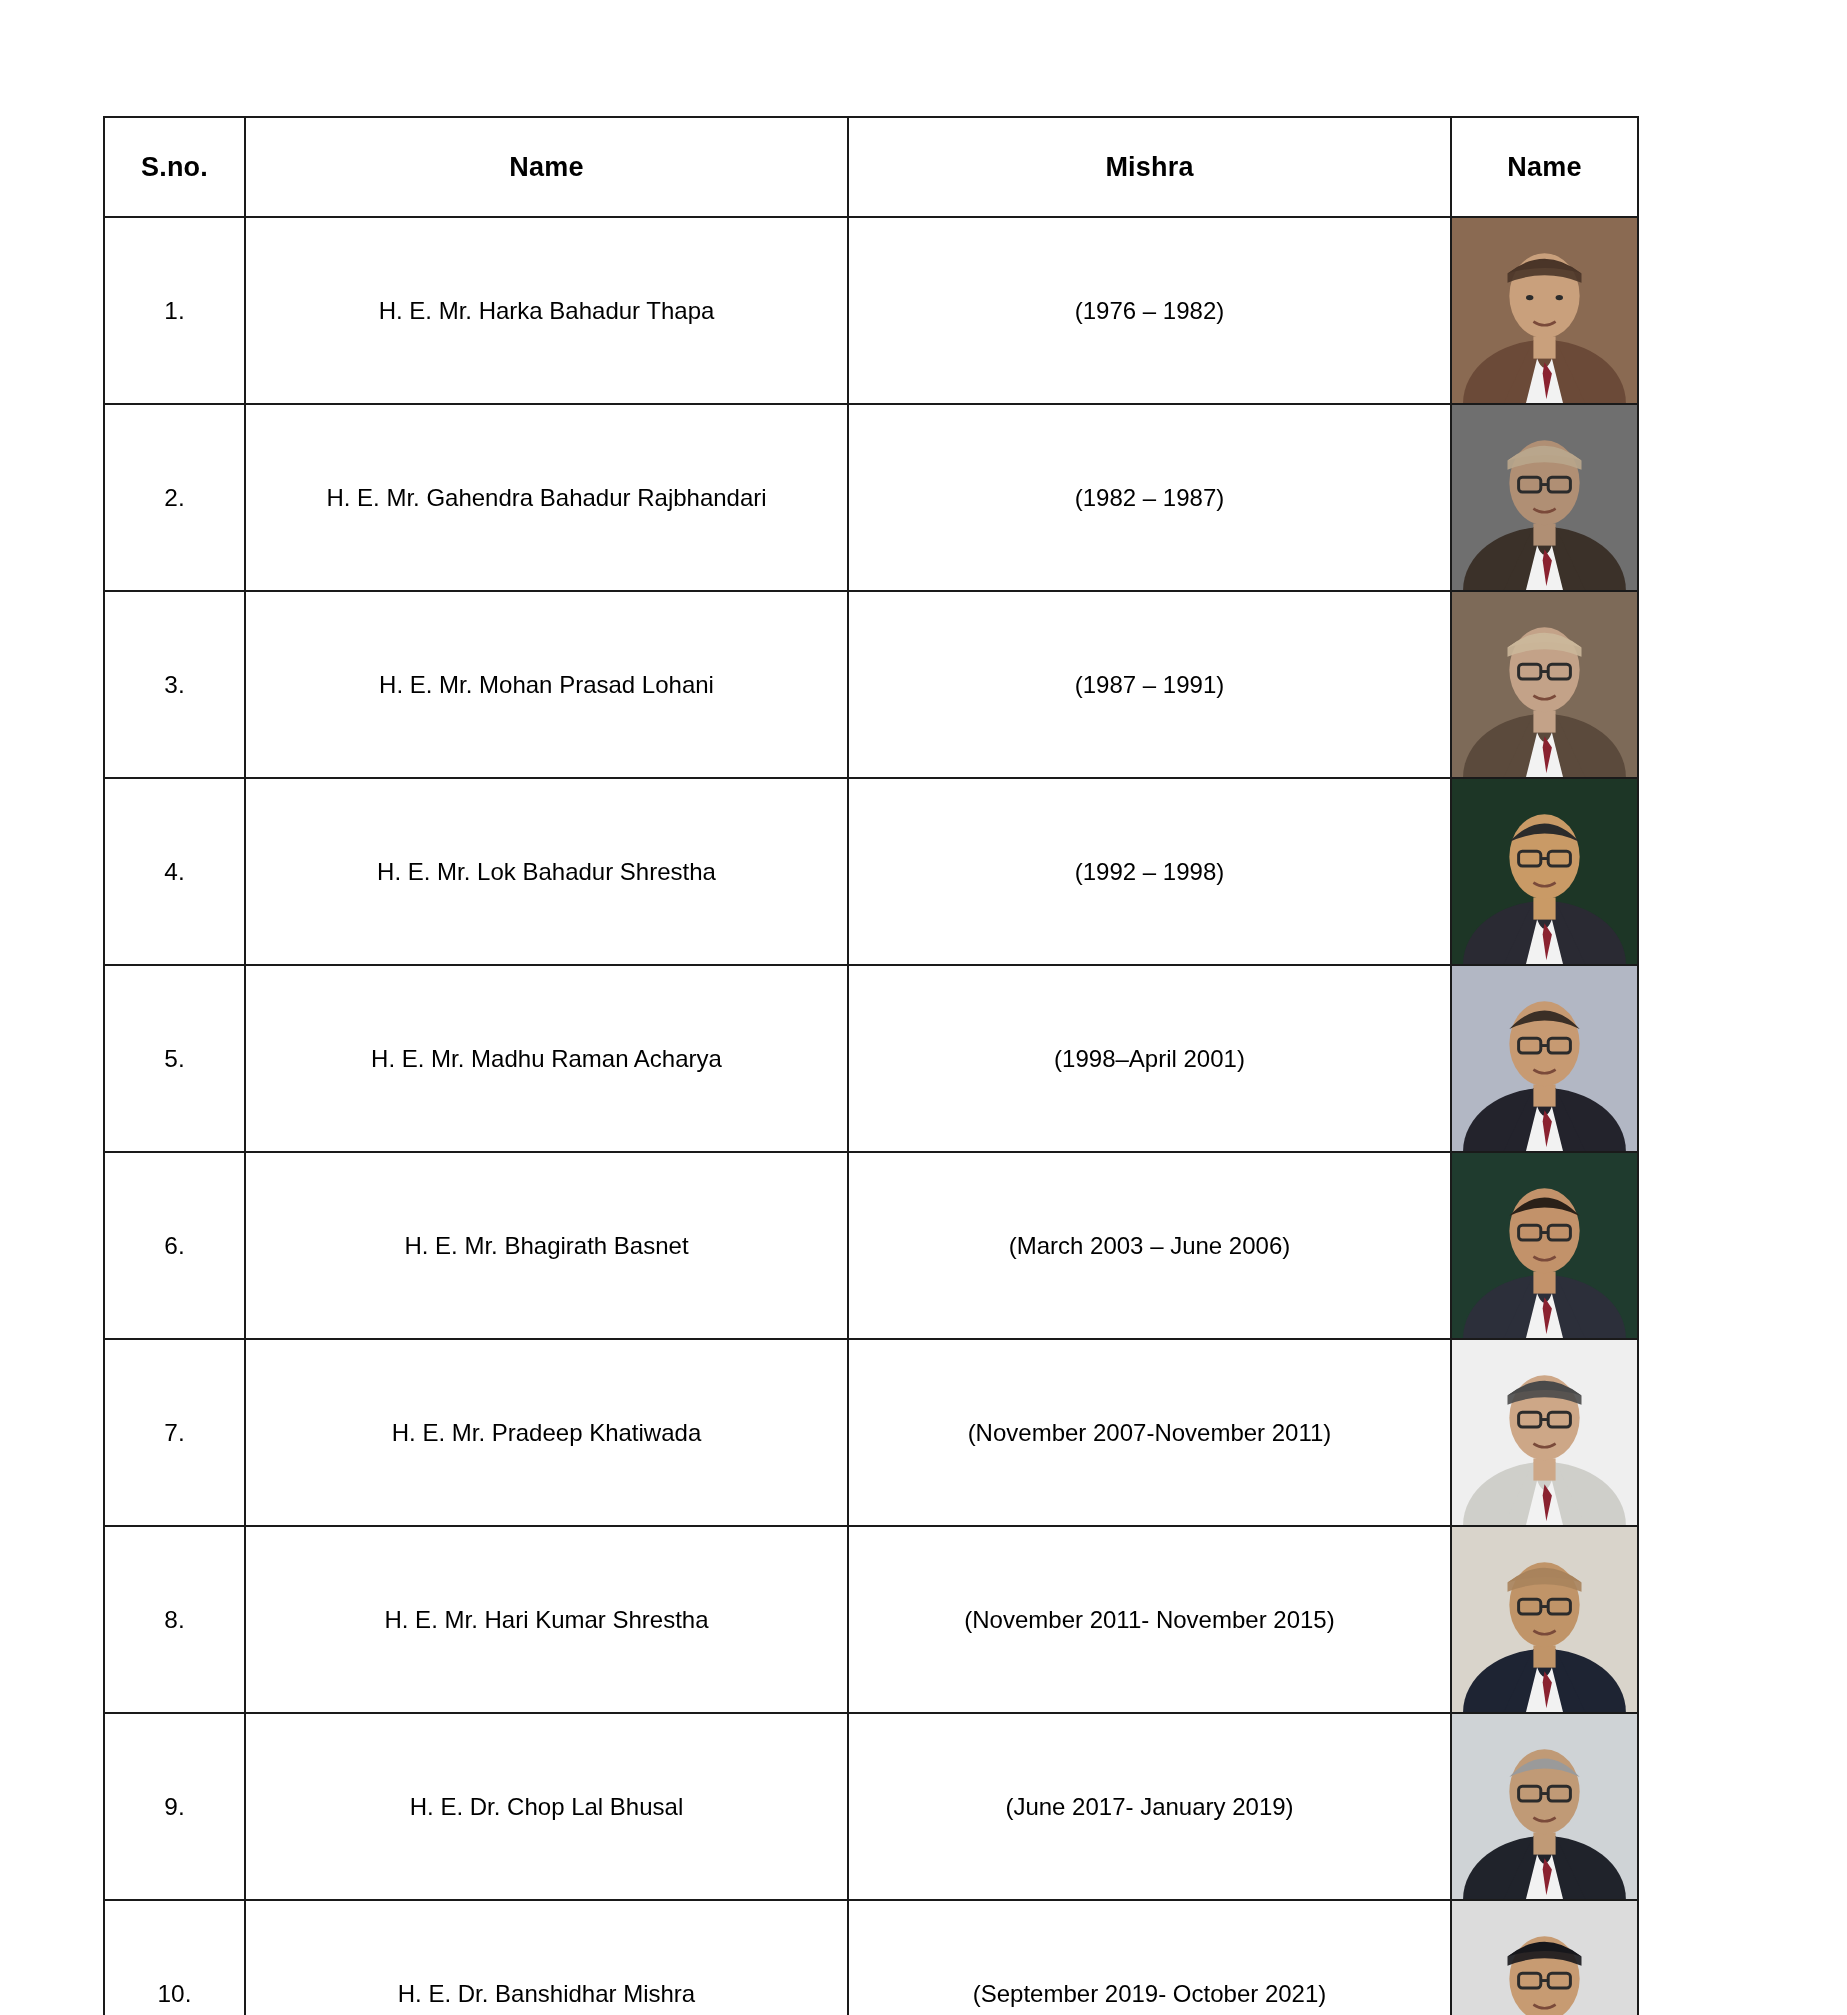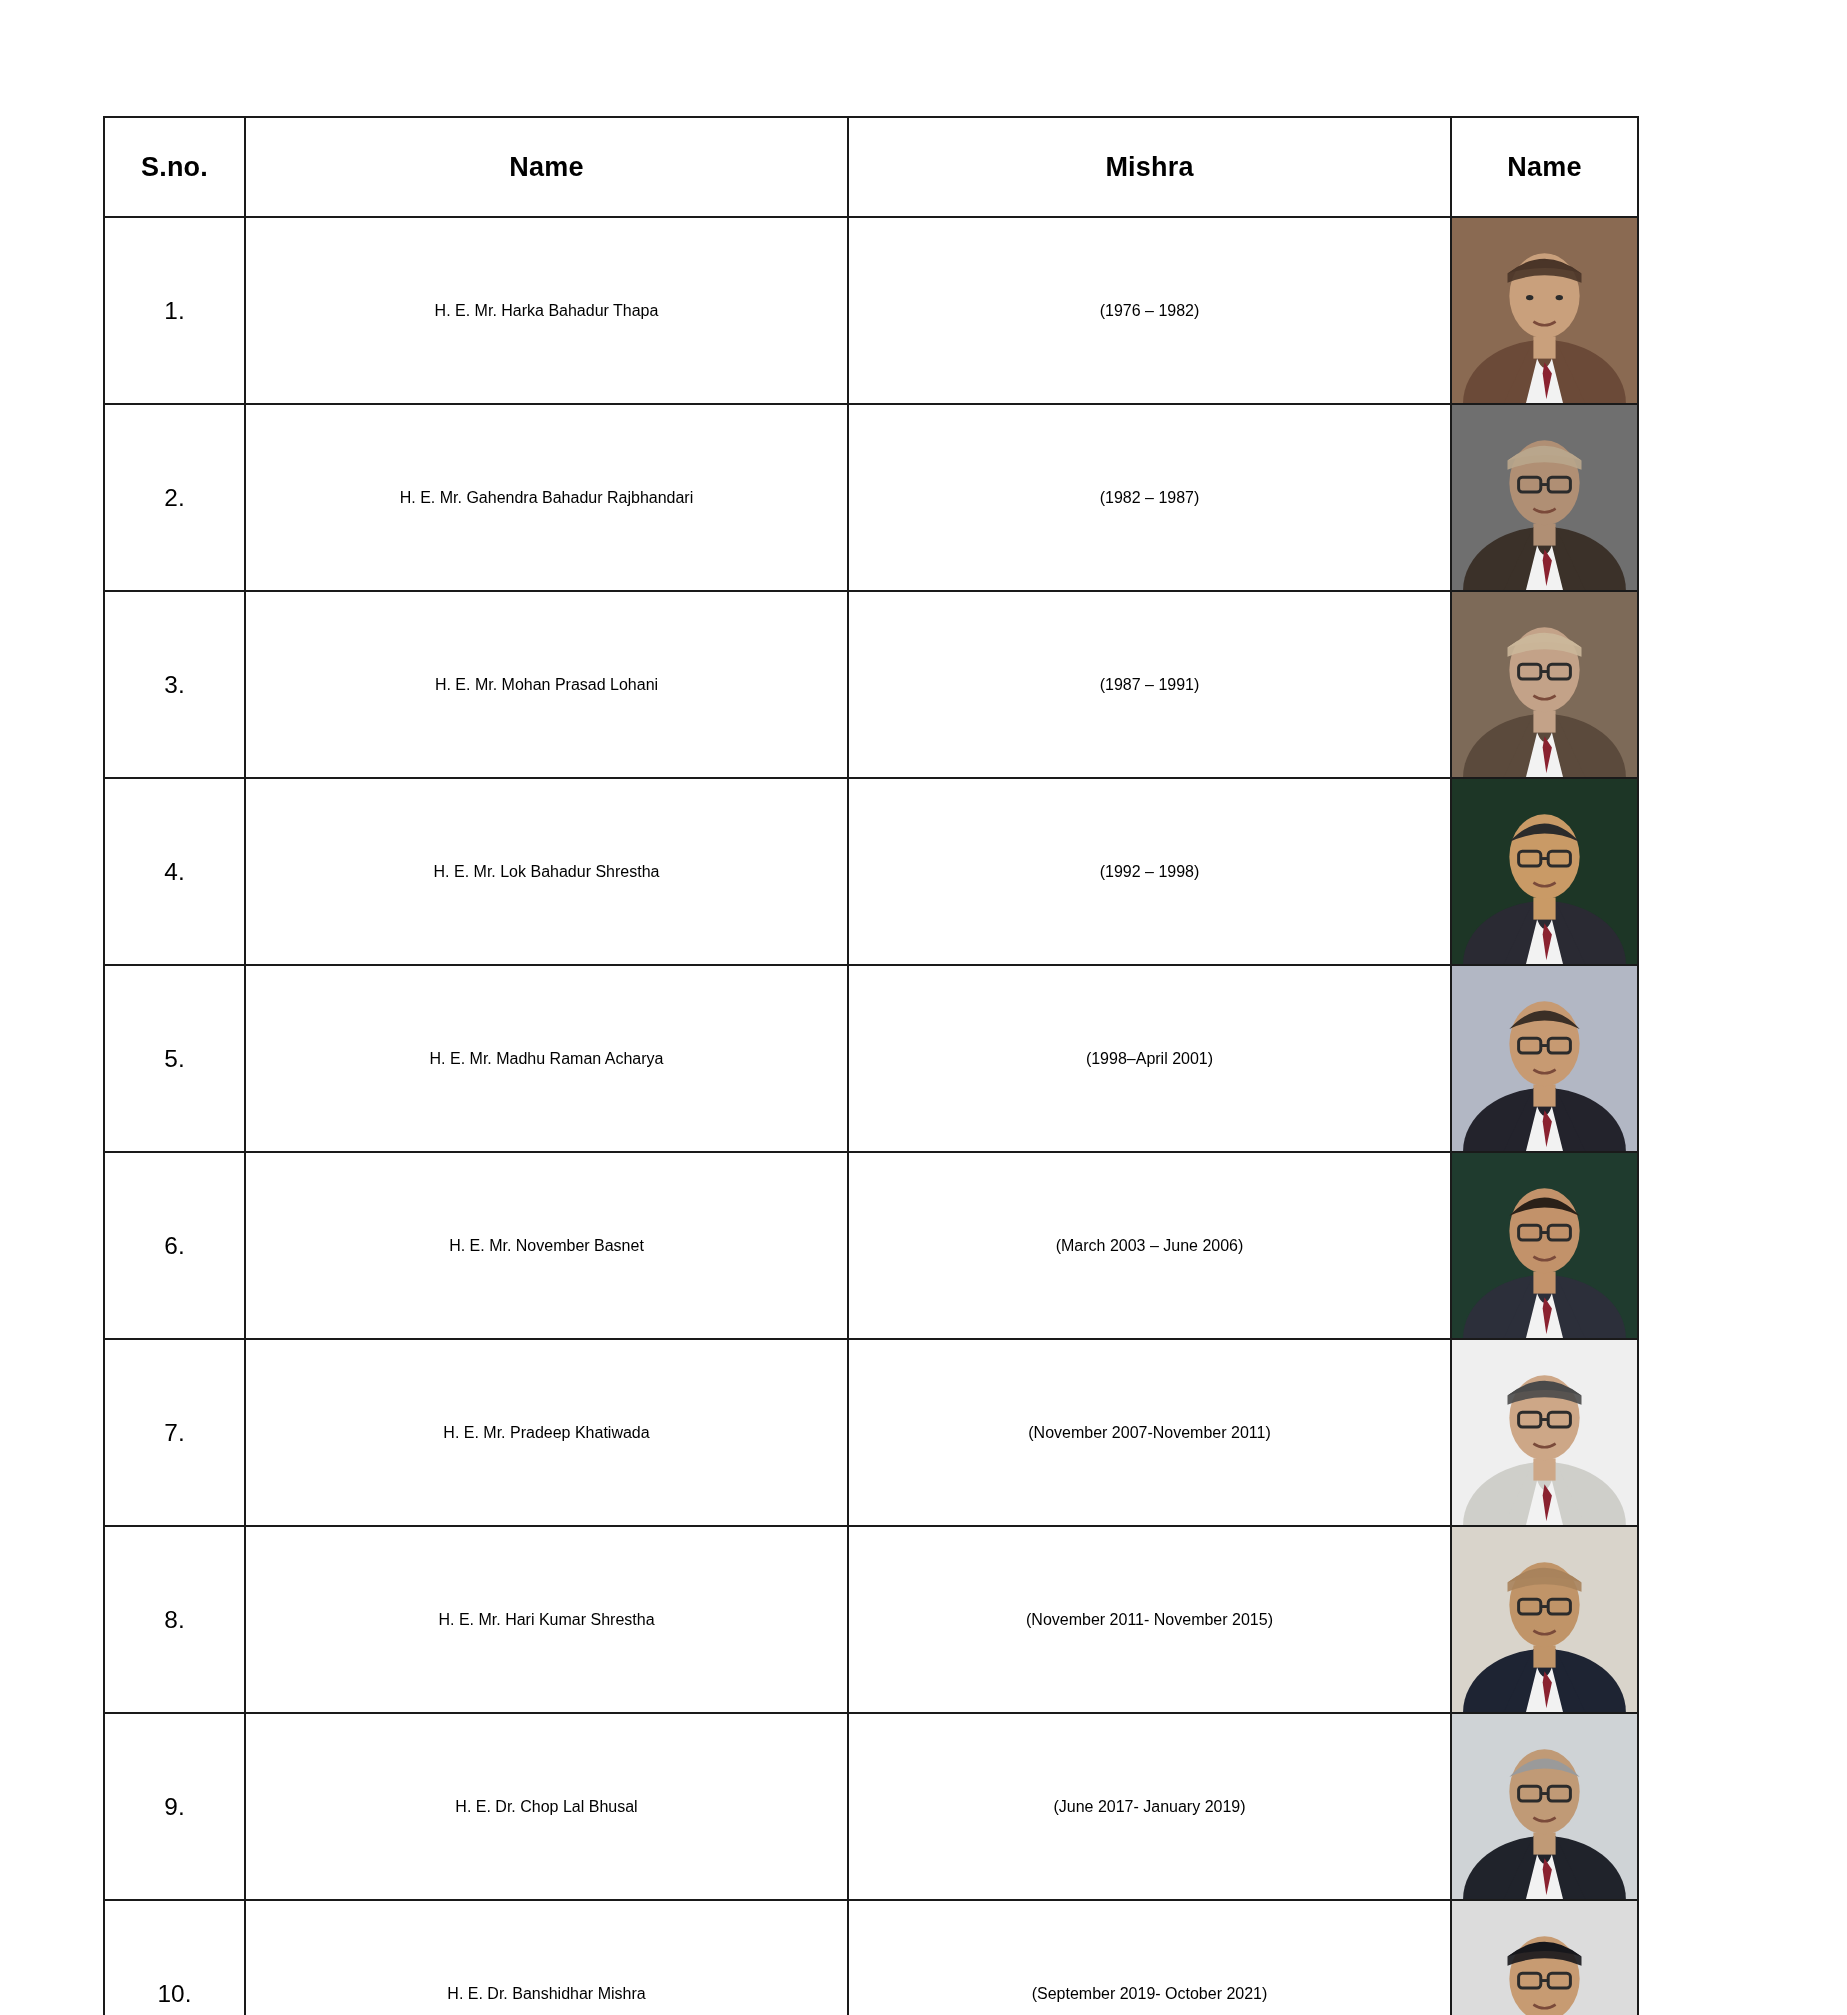--- a/index.html
+++ b/index.html
@@ -39,21 +39,21 @@
   col.c-photo { width: 187px; }
 
   thead th {
     height: 98px;
     font-size: 27px;
     font-weight: bold;
     letter-spacing: 0.2px;
   }
   tbody td {
     height: 166px;
-    font-size: 16px;
+    font-size: 24px;
     font-weight: normal;
   }
   td.sno { font-size: 24.4px; }
   td.name { padding: 0 12.2px; }
   td.tenure { padding: 0 12.2px; }
   td.photo {
     padding: 0;
     position: relative;
     overflow: hidden;
   }
@@ -209,21 +209,21 @@
    </g>
   <path d="M44 56 q6 4 12 0" stroke="#7a4a3a" stroke-width="1.4" fill="none"></path>
   <path d="M46 76 q4 10 8 0 l6 24 h-20 z" fill="#f2f2f2"></path>
   <path d="M50 78 l4 6 l-3 14 l-2 -14 z" fill="#8a2230"></path>
 </svg>
             </div>
           </td>
         </tr>
         <tr>
           <td class="sno">6.</td>
-          <td class="name">H. E. Mr. November Basnet</td>
+          <td class="name">H. E. Mr. Bhagirath Basnet</td>
           <td class="tenure">(March 2003 – June 2006)</td>
           <td class="photo">
             <div class="portrait">
 <svg viewBox="0 0 100 100" preserveAspectRatio="xMidYMid slice" aria-hidden="true">
   <rect x="0" y="0" width="100" height="100" fill="#1f3b2e"></rect>
   <ellipse cx="50" cy="100" rx="44" ry="34" fill="#2c2f3a"></ellipse>
   <path d="M28 100 L44 66 L56 66 L72 100 Z" fill="#2c2f3a"></path>
   <path d="M44 64 h12 v12 h-12 z" fill="#c2926a"></path>
   <ellipse cx="50" cy="42" rx="19" ry="23" fill="#c2926a"></ellipse>
   <path d="M31 34 q19 -20 38 0 q-19 -9 -38 0 z" fill="#2a2018"></path>

